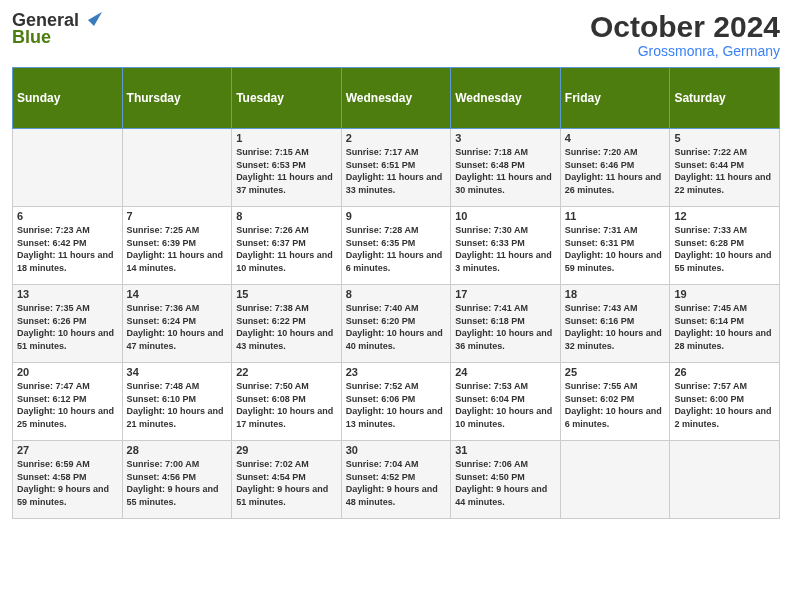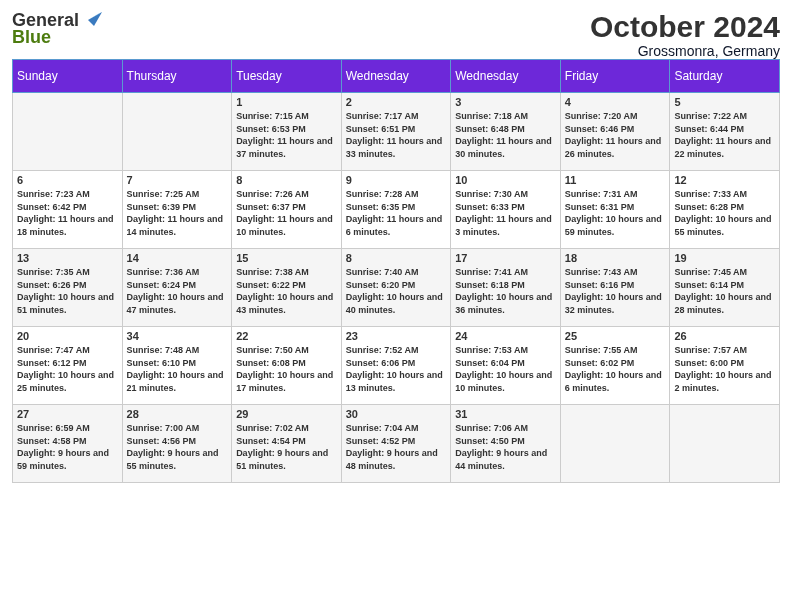--- a/index.html
+++ b/index.html
@@ -11,50 +11,51 @@
       overflow: hidden;
     }
     .container {
       width: 792px;
       padding: 10px 12px 8px 12px;
     }
     .header {
       display: flex;
       justify-content: space-between;
       align-items: flex-start;
+      margin-bottom: 8px;
       gap: 32px;
     }
     .logo {
       display: flex;
       align-items: center;
     }
     .title-block {
       text-align: right;
     }
     .month-title {
       font-size: 30px;
       font-weight: bold;
       color: #333;
       line-height: 1.1;
     }
     .location {
       font-size: 14px;
-      color: #0f172a;
+      color: #3b82f6;
     }
     table {
       width: 100%;
       border-collapse: collapse;
       table-layout: fixed;
     }
     thead tr th {
-      background-color: #6d28d9;
+      background-color: #4d7c0f;
       color: #fff;
       font-size: 12px;
-      font-weight: normal;
-      padding: 9px 4px;
+      font-weight: bold;
+      padding: 23px 4px;
       text-align: left;
       border: 1px solid #5a9ad0;
     }
     tbody tr td {
       border: 1px solid #ccc;
       vertical-align: top;
       padding: 3px 4px;
       font-size: 9.5px;
       color: #333;
       height: 78px;

